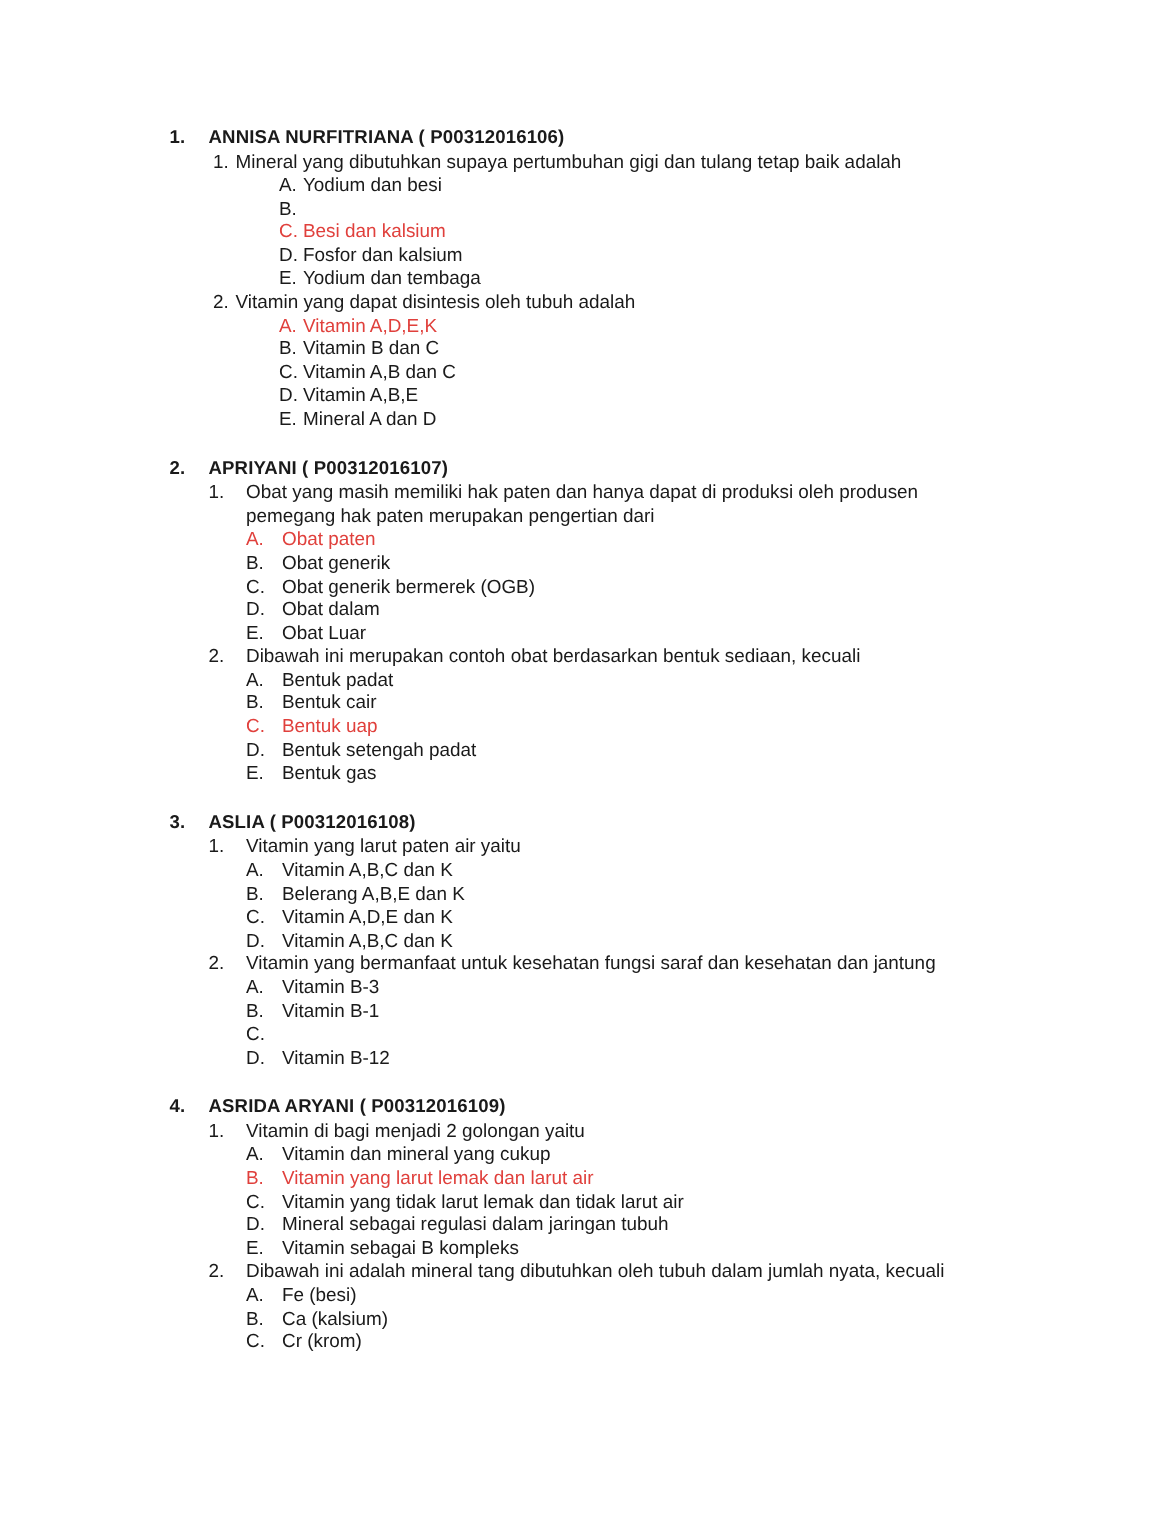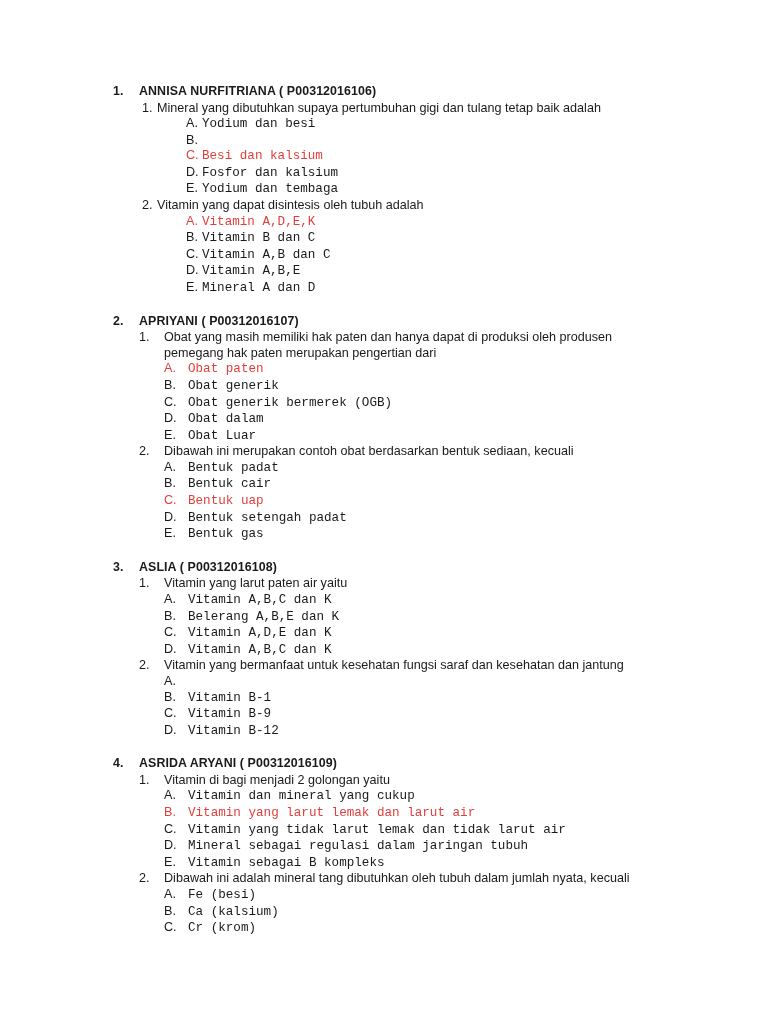--- a/index.html
+++ b/index.html
@@ -91,21 +91,20 @@
     align-items: baseline;
     font-size: 12.6px;
     line-height: 15.6px;
   }
   .opt-letter {
     flex: 0 0 auto;
     white-space: pre;
   }
   .opt-text {
     flex: 1 1 auto;
-    font-family: Liberation Mono, monospace;
   }
   .opt-row.correct,
   .opt-row.correct .opt-letter,
   .opt-row.correct .opt-text {
     color: #e0403c;
   }
 </style>
 </head>
 <body>
 
@@ -258,28 +257,28 @@
               <span class="opt-text">Vitamin A,B,C dan K</span>
             </div>
           </div>
           <div class="question">
             <div class="q-row">
               <span class="q-num">2.</span>
               <span class="q-text">Vitamin yang bermanfaat untuk kesehatan fungsi saraf dan kesehatan dan jantung</span>
             </div>
             <div class="opt-row">
               <span class="opt-letter">A.</span>
+              <span class="opt-text">Vitamin B-3</span>
             </div>
             <div class="opt-row">
               <span class="opt-letter">B.</span>
               <span class="opt-text">Vitamin B-1</span>
             </div>
             <div class="opt-row">
               <span class="opt-letter">C.</span>
-              <span class="opt-text">Vitamin B-9</span>
             </div>
             <div class="opt-row">
               <span class="opt-letter">D.</span>
               <span class="opt-text">Vitamin B-12</span>
             </div>
           </div>
         </div>
       </div>
       <div class="student-block style-b">
         <div class="student-head">

